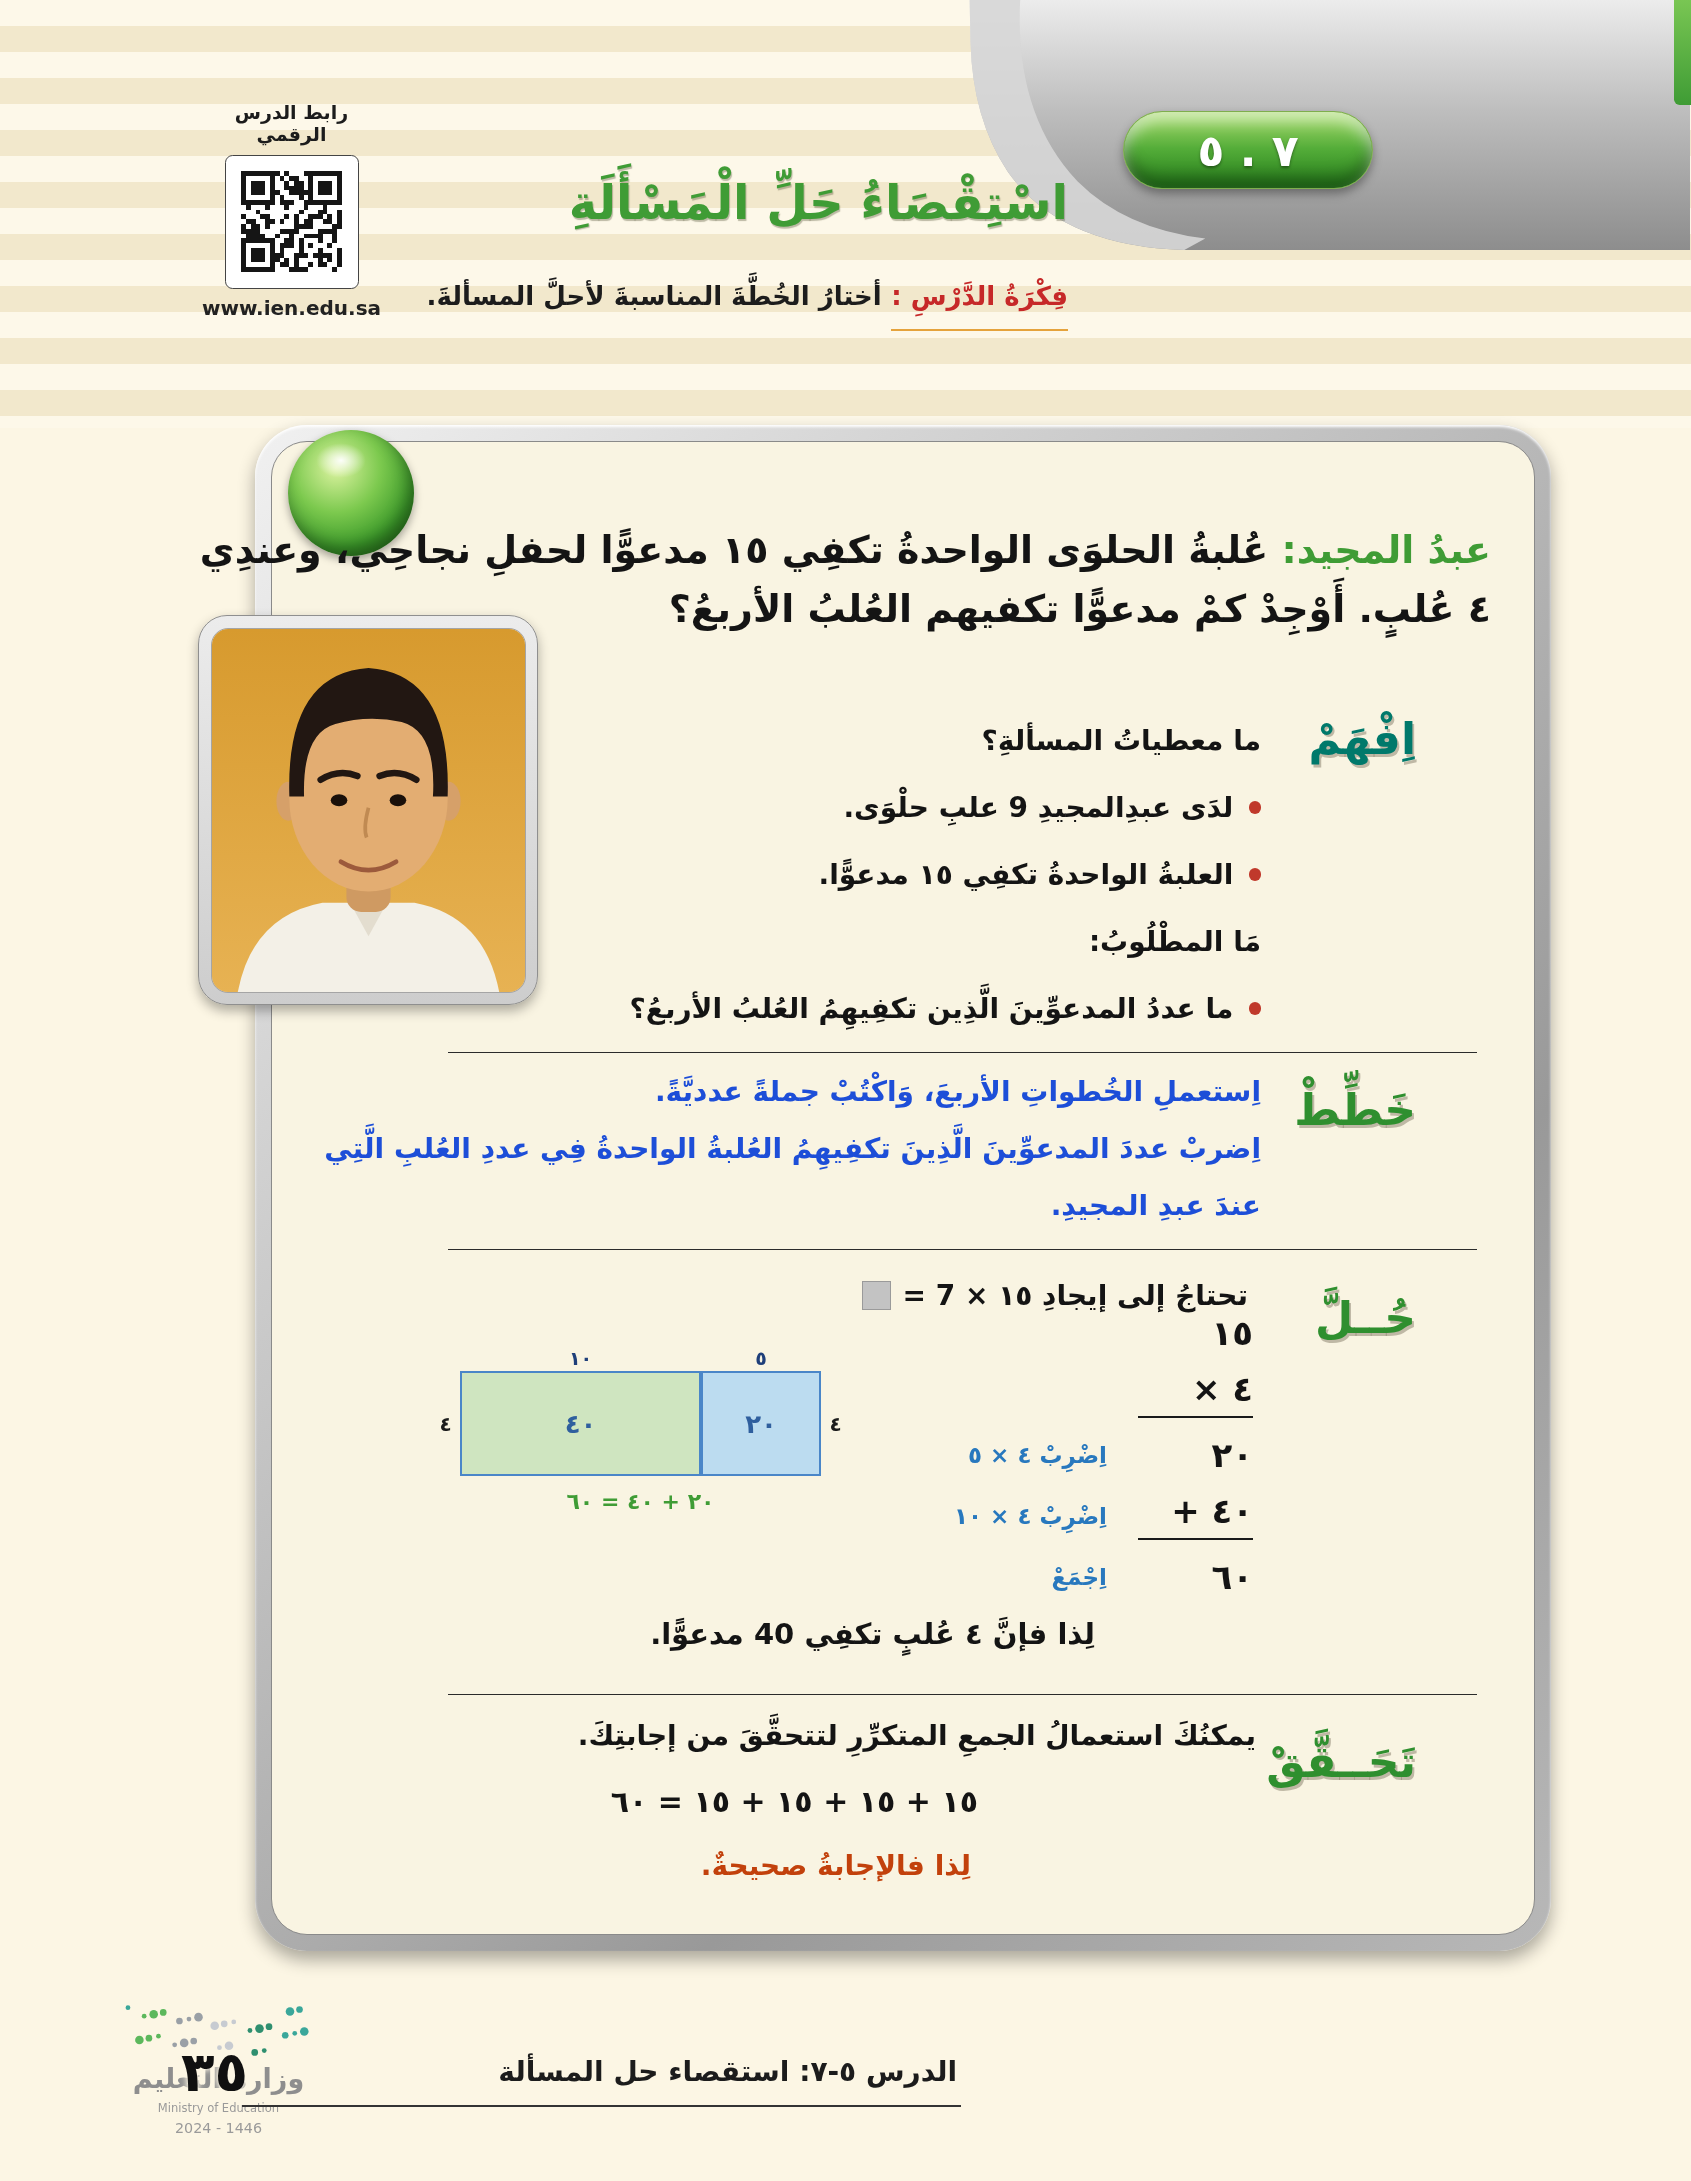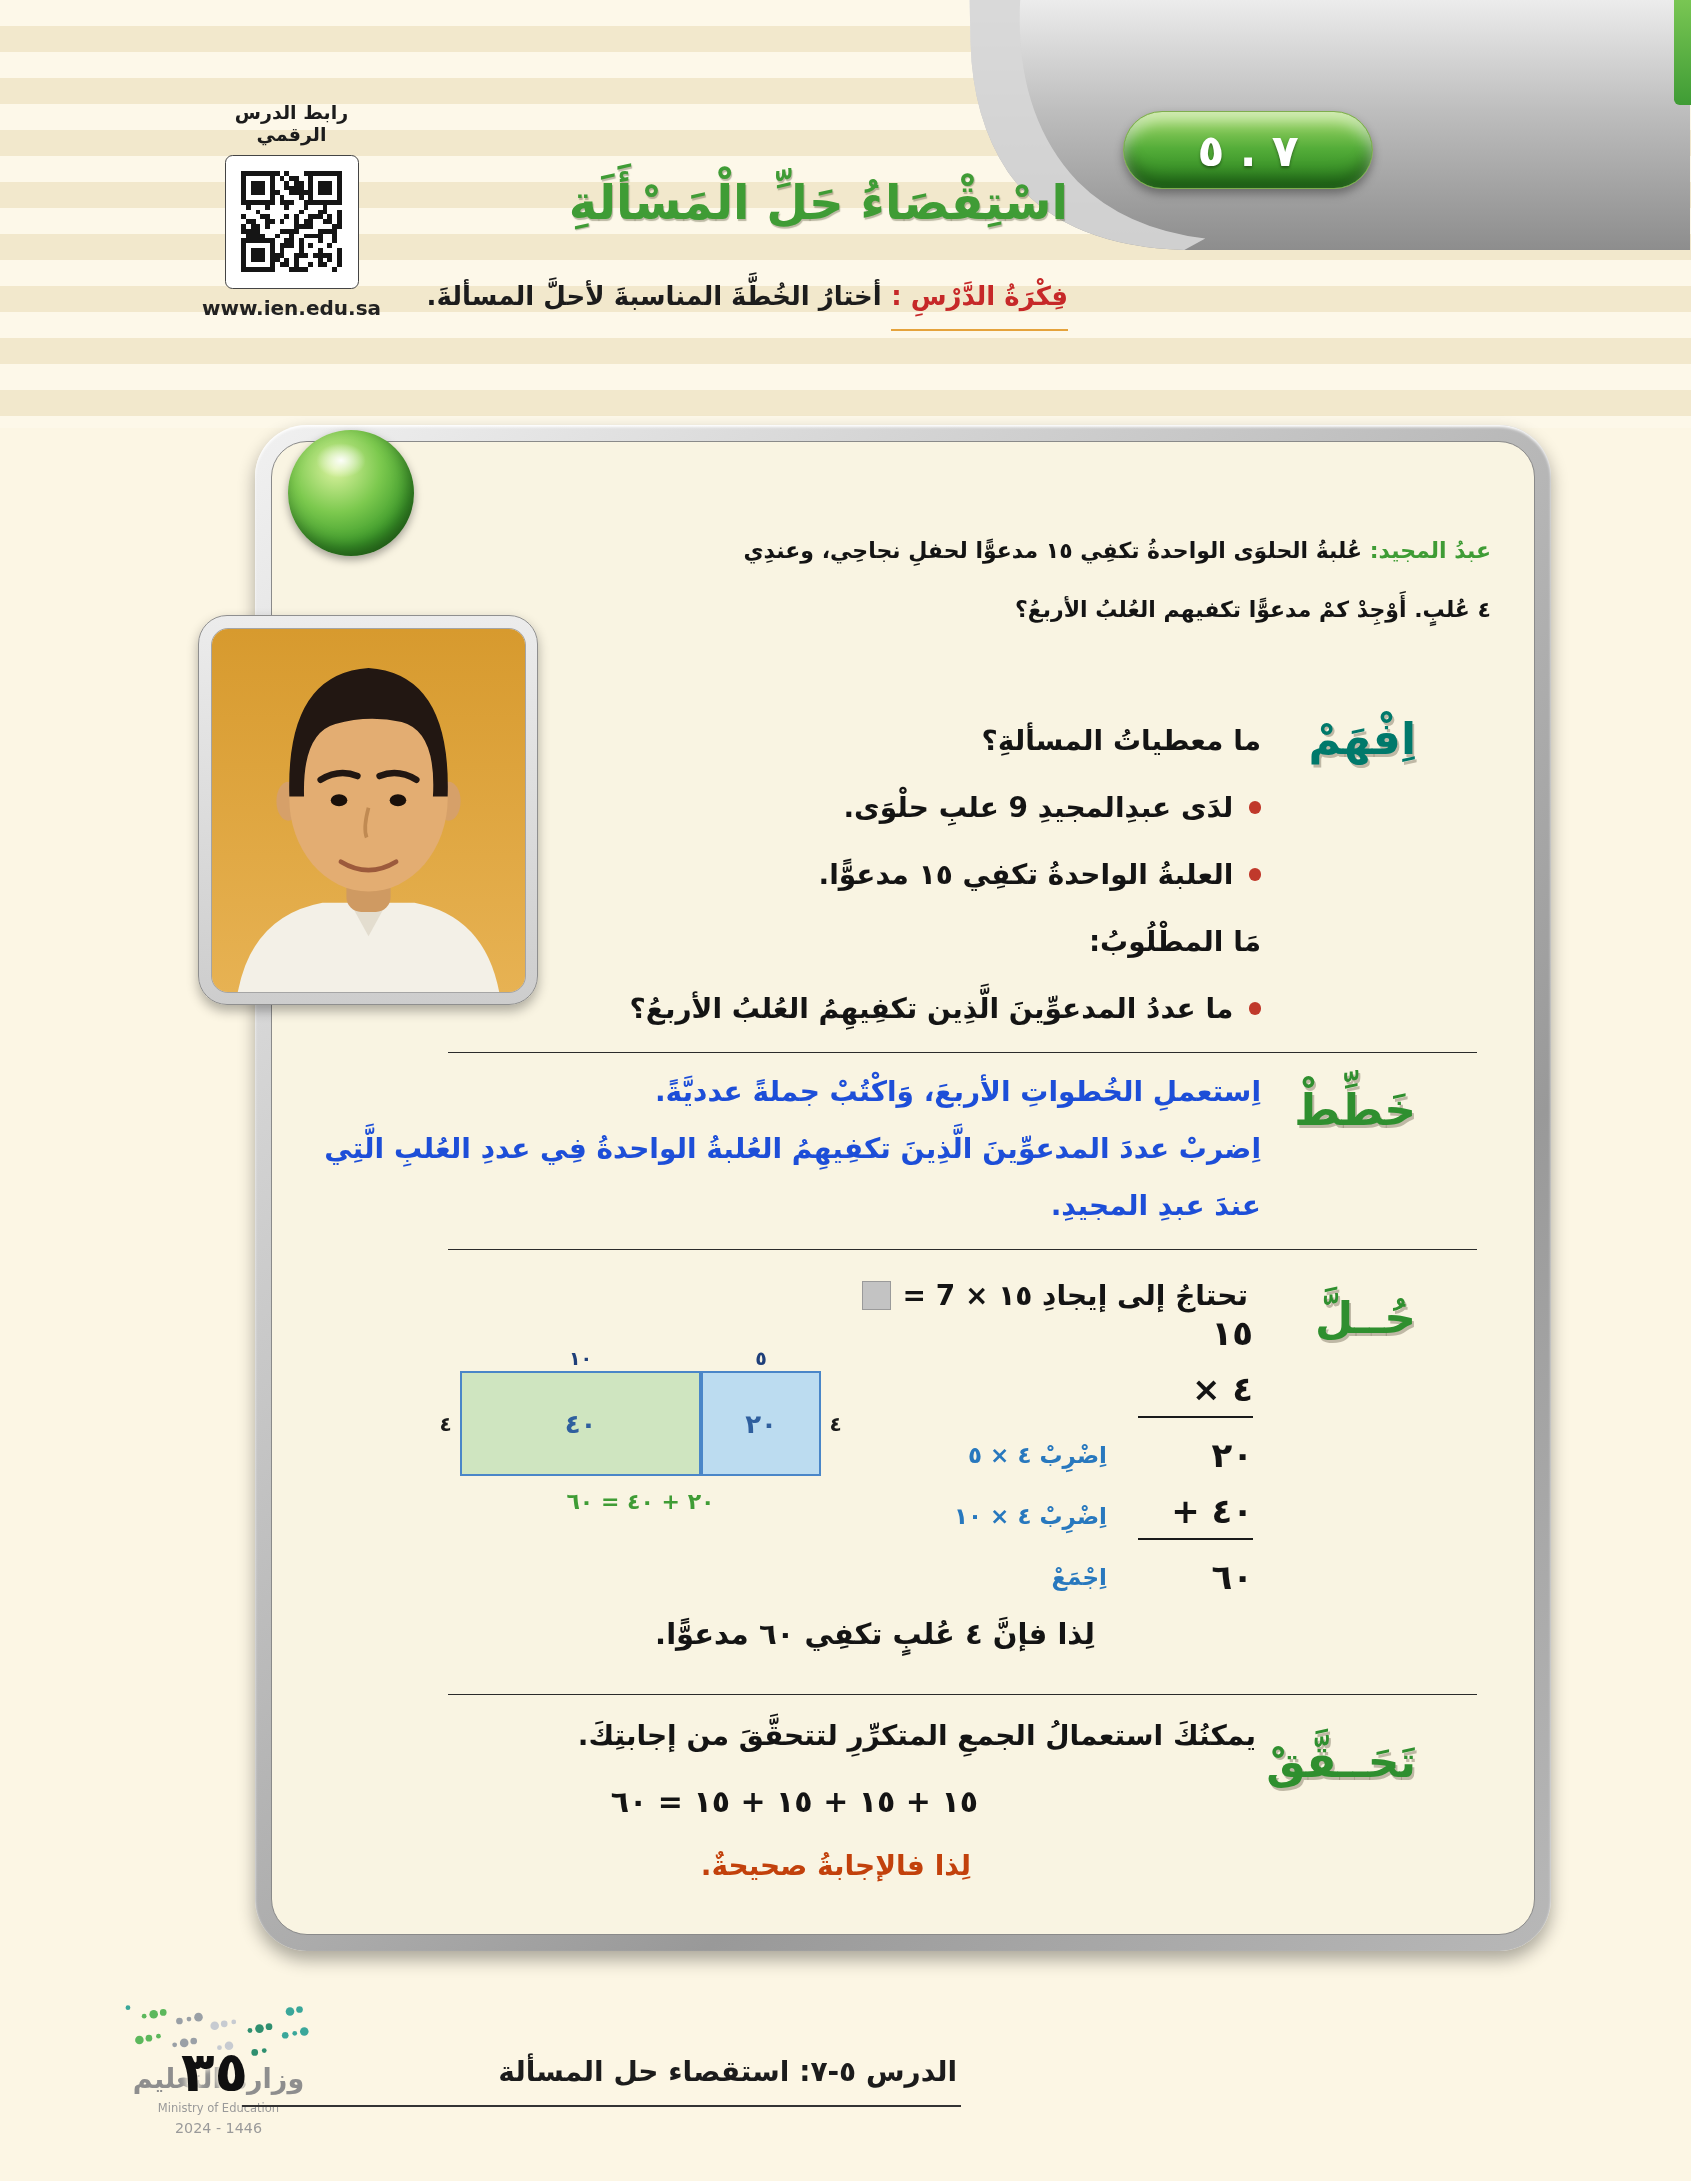--- a/index.html
+++ b/index.html
@@ -41,21 +41,21 @@
   .panel-inner { width:100%; height:100%; border-radius:36px; background:#f9f4e2; border:1px solid #8a8a8a; }
 
   .sphere { position:absolute; left:289px; top:430px; width:126px; height:126px; border-radius:50%;
     background:radial-gradient(circle at 38% 30%, #dcf3a0 0%, #7cc94e 38%, #3c9a2a 68%, #1d6b13 100%);
     box-shadow: inset -4.8px -8.6px 15.3px rgba(0,0,0,.35), 0 3.8px 8.6px rgba(0,0,0,.35); }
   .sphere::after { content:''; position:absolute; left:22%; top:10%; width:40%; height:28%;
     border-radius:50%; background:radial-gradient(ellipse, rgba(255,255,255,.95), rgba(255,255,255,0) 70%); }
 
   
   .problem { position:absolute; top:521px; right:200px; width:956px; text-align:right;
-    font-size:22px; line-height:59px; color:#141414; font-weight:600; }
+    font-size:38px; line-height:59px; color:#141414; font-weight:600; }
   .problem div { white-space:nowrap; }
   .speaker { color:#3f9c35; font-weight:bold; }
 
   
   .photo-frame { position:absolute; left:199px; top:615px; width:340px; height:390px; border-radius:29px;
     background:linear-gradient(180deg,#ececec,#cdcdcd); border:1.9px solid #8f8f8f;
     box-shadow:0 5.7px 11.5px rgba(0,0,0,.3); padding:11.5px; }
   .photo { width:100%; height:100%; border-radius:17px; overflow:hidden; border:1px solid #a5a5a5; }
 
   
@@ -714,21 +714,21 @@
     <div class="am-side">٤</div>
     <div class="am-cell am-green">٤٠</div>
     <div class="am-cell am-blue">٢٠</div>
     <div class="am-side">٤</div>
 
     <div></div>
     <div class="am-sum">٢٠ + ٤٠ = ٦٠</div>
     <div></div>
   </div>
 
-  <div class="conclusion">لِذا فإنَّ ٤ عُلبٍ تكفِي ٦٠ مدعوًّا.</div>
+  <div class="conclusion">لِذا فإنَّ ٤ عُلبٍ تكفِي 40 مدعوًّا.</div>
 
   <div class="divider d3"></div>
 
   <div class="check-l1">يمكنُكَ استعمالُ الجمعِ المتكرِّرِ لتتحقَّقَ من إجابتِكَ.</div>
   <div class="check-eq">١٥ + ١٥ + ١٥ + ١٥ = ٦٠</div>
   <div class="check-l3">لِذا فالإجابةُ صحيحةٌ.</div>
 
   <svg id="moe-dots" class="moe-dots" width="205" height="61" viewBox="0 0 214 64">
       <circle cx="12" cy="8" r="2.5" fill="#3aa79a"></circle>
       <circle cx="49" cy="13" r="3.5" fill="#5cb85c"></circle>

